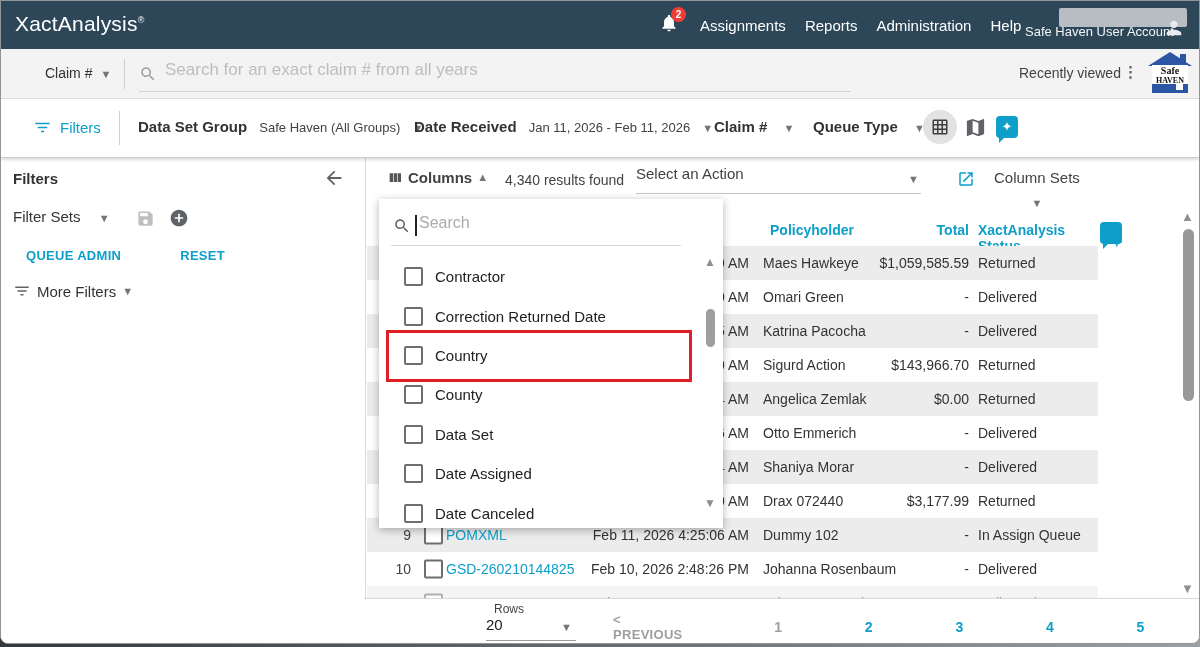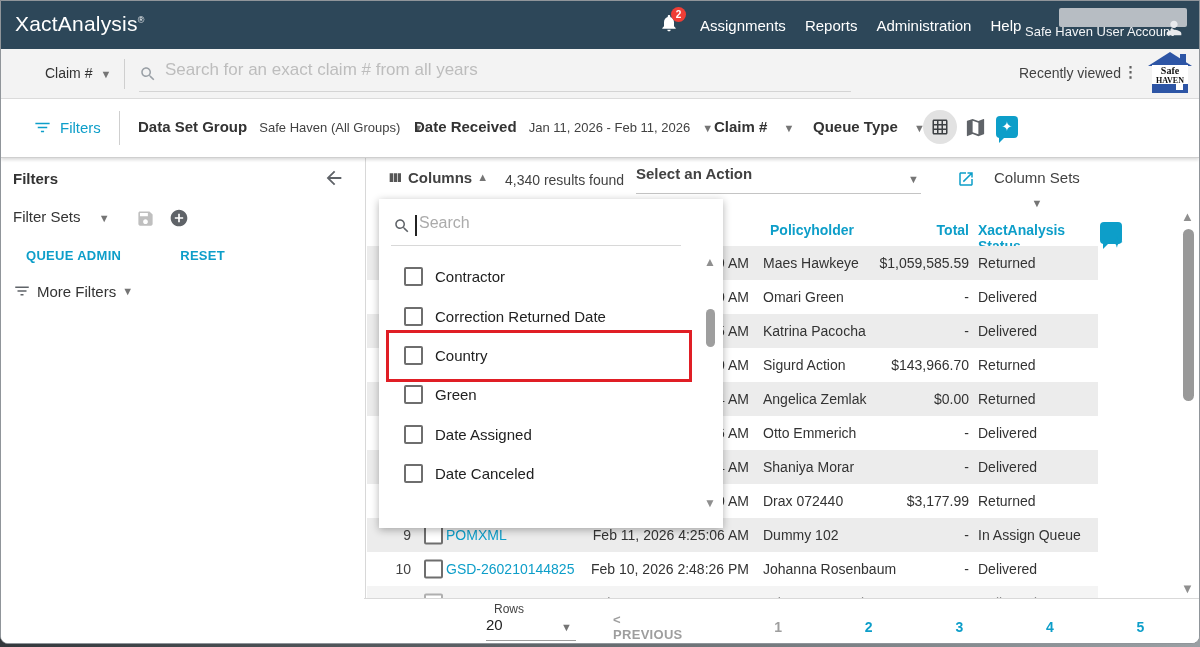--- a/index.html
+++ b/index.html
@@ -57,21 +57,21 @@
   .back-arrow{position:absolute;left:322px;top:9px;}
   .sb-fsets{position:absolute;left:12px;top:50px;font-size:15px;color:#333;}
   .sb-links{position:absolute;left:25px;top:90px;font-size:13px;font-weight:700;color:#0d9ec9;letter-spacing:.3px;}
   .sb-more{position:absolute;left:12px;top:124px;font-size:15px;color:#333;display:flex;align-items:center;gap:6px;}
   .iconbtn{display:inline-block;vertical-align:middle;}
 
   
   .toolbar{position:absolute;left:366px;top:160px;width:832px;height:42px;}
   .tb-columns{position:absolute;left:20px;top:8px;font-size:15px;font-weight:700;color:#424242;display:flex;align-items:center;gap:5px;}
   .tb-results{position:absolute;left:138px;top:11px;font-size:14px;color:#424242;}
-  .tb-action{position:absolute;left:269px;top:4px;width:285px;height:28px;border-bottom:1px solid #c4c4c4;font-size:15px;color:#424242;font-weight:bold;}
+  .tb-action{position:absolute;left:269px;top:4px;width:285px;height:28px;border-bottom:1px solid #c4c4c4;font-size:15px;color:#424242;}
   .tb-action .chev{position:absolute;right:2px;top:9px;}
   .tb-colsets{position:absolute;left:627px;top:8px;font-size:15px;color:#424242;display:flex;align-items:center;gap:12px;flex-direction:column;}
 
   
   .table{position:absolute;left:366px;top:212px;width:731px;}
   .thead{position:relative;height:33px;background:#fff;}
   .thead span{position:absolute;top:9px;font-size:14px;font-weight:700;color:#0d9ec9;}
   .trow{position:relative;height:34px;background:#fff;font-size:14px;color:#333;}
   .trow.alt{background:#ececec;}
   .trow.faded{opacity:.55;}
@@ -413,21 +413,25 @@
           <div class="dd-item">
             <span class="cb"></span>
             <span class="dd-label">Correction Returned Date</span>
           </div>
           <div class="dd-item">
             <span class="cb"></span>
             <span class="dd-label">Country</span>
           </div>
           <div class="dd-item">
             <span class="cb"></span>
-            <span class="dd-label">Green</span>
+            <span class="dd-label">County</span>
+          </div>
+          <div class="dd-item">
+            <span class="cb"></span>
+            <span class="dd-label">Data Set</span>
           </div>
           <div class="dd-item">
             <span class="cb"></span>
             <span class="dd-label">Date Assigned</span>
           </div>
           <div class="dd-item">
             <span class="cb"></span>
             <span class="dd-label">Date Canceled</span>
           </div>
         </div>

